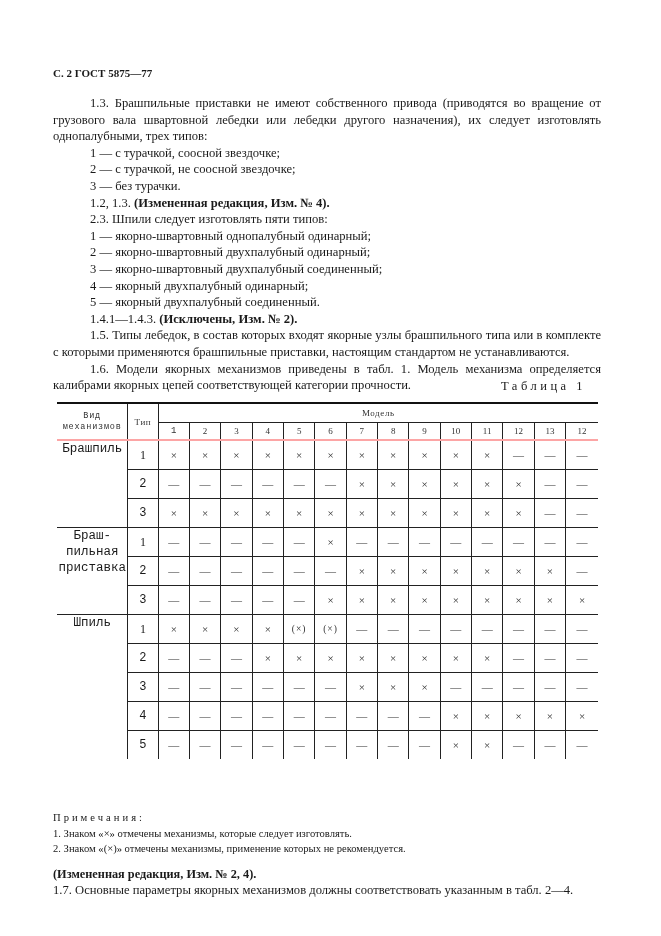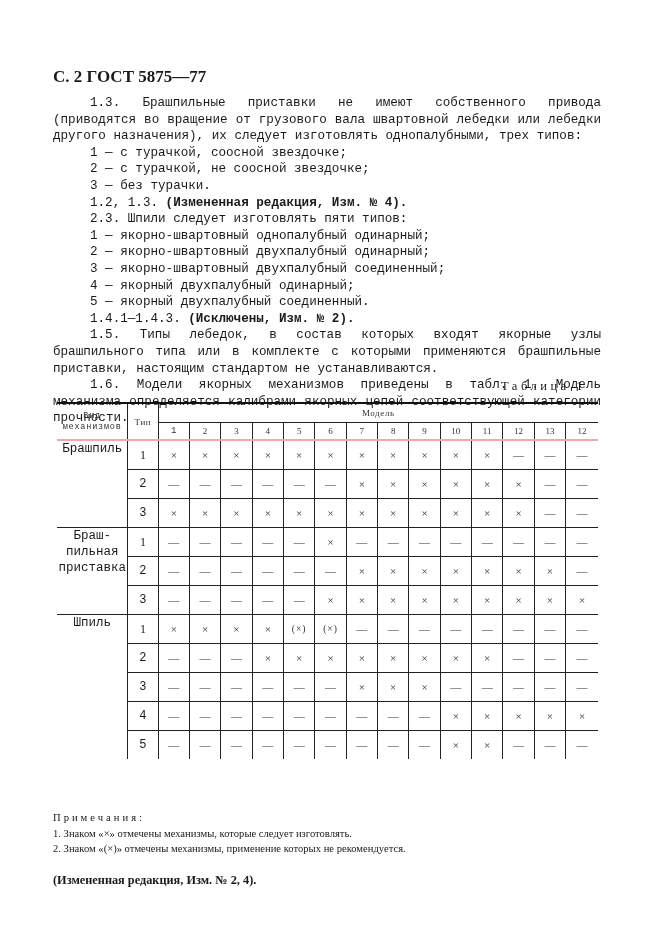--- a/index.html
+++ b/index.html
@@ -1,19 +1,19 @@
 <!DOCTYPE html>
 <html><head>
 <meta charset="utf-8">
 <style>
   html, body { margin: 0; padding: 0; background: #ffffff; }
   body { width: 661px; height: 936px; position: relative; overflow: hidden;
          font-family: "Liberation Serif", "DejaVu Serif", serif; color: #1a1a1a; }
-  .page-header { position: absolute; left: 53px; top: 67px; font-size: 17px; font-weight: bold; }
-  .body-text { position: absolute; left: 53px; top: 95px; width: 548px; font-size: 12.6px; line-height: 16.6px; font-family: Liberation Mono, monospace; }
+  .page-header { position: absolute; left: 53px; top: 67px; font-size: 11px; font-weight: bold; }
+  .body-text { position: absolute; left: 53px; top: 95px; width: 548px; font-size: 12.6px; line-height: 16.6px; }
   .body-text p { margin: 0; text-align: justify; }
   .indent { text-indent: 37px; }
   .li { padding-left: 37px; }
   .b { font-weight: bold; }
   .table-caption { position: absolute; right: 75px; top: 379px; font-size: 12.5px; letter-spacing: 3.5px; }
   table.t1 { position: absolute; left: 57px; top: 402px; width: 541px; border-collapse: collapse;
              table-layout: fixed; font-size: 12px; }
   table.t1 td, table.t1 th { border-left: 1px solid #222; border-right: 1px solid #222; padding: 0; text-align: center; font-weight: normal; }
   table.t1 td:first-child, table.t1 th:first-child { border-left: none; font-family: Liberation Mono, monospace; }
   table.t1 td:last-child, table.t1 th.last { border-right: none; }
@@ -25,21 +25,21 @@
   tbody tr td { height: 28px; border-top: 1px solid #222; font-size: 12px; }
   tbody tr.first-body td { border-top: 2px solid #fca5a5; }
   tbody tr.section-start td { border-top: 1px solid #222; text-align: center; }
   td.cell-vid { vertical-align: top; padding-top: 7px; font-size: 12.5px; line-height: 16px; text-align: center; }
   td.cell-tip { font-size: 12px; }
   td.mark { font-size: 11px; color: #333; }
   td.mark.small { font-size: 9.5px; letter-spacing: 1px; }
   .notes { position: absolute; left: 53px; top: 769px; width: 560px; font-size: 10.6px; line-height: 15.5px; }
   .notes p { margin: 0; }
   .notes .spaced { letter-spacing: 3px; margin-top: 41px; }
-  .notes .bold-line { font-size: 12.3px; font-weight: bold; line-height: 17px; margin-top: 15px; }
+  .notes .bold-line { font-size: 12.3px; font-weight: bold; line-height: 17px; margin-top: 9px; }
   .notes .para17 { font-size: 12.6px; line-height: 15px; }
 </style>
 </head>
 <body>
 
 <div class="page-header">С. 2 ГОСТ 5875—77</div>
 
 <div class="body-text">
   <p class="indent">1.3. Брашпильные приставки не имеют собственного привода (приводятся во вращение от грузового вала швартовной лебедки или лебедки другого назначения), их следует изготовлять однопалубными, трех типов:</p>
   <p class="li">1 — с турачкой, соосной звездочке;</p>
@@ -297,13 +297,14 @@
         <td class="mark">—</td>
       </tr>
     </tbody>
 </table>
 
 <div class="notes">
   <p class="spaced">Примечания:</p>
   <p>1. Знаком «×» отмечены механизмы, которые следует изготовлять.</p>
   <p>2. Знаком «(×)» отмечены механизмы, применение которых не рекомендуется.</p>
   <p class="bold-line">(Измененная редакция, Изм. № 2, 4).</p>
+  <p class="para17">1.7. Основные параметры якорных механизмов должны соответствовать указанным в табл. 2—4.</p>
 </div>
 
 </body></html>

